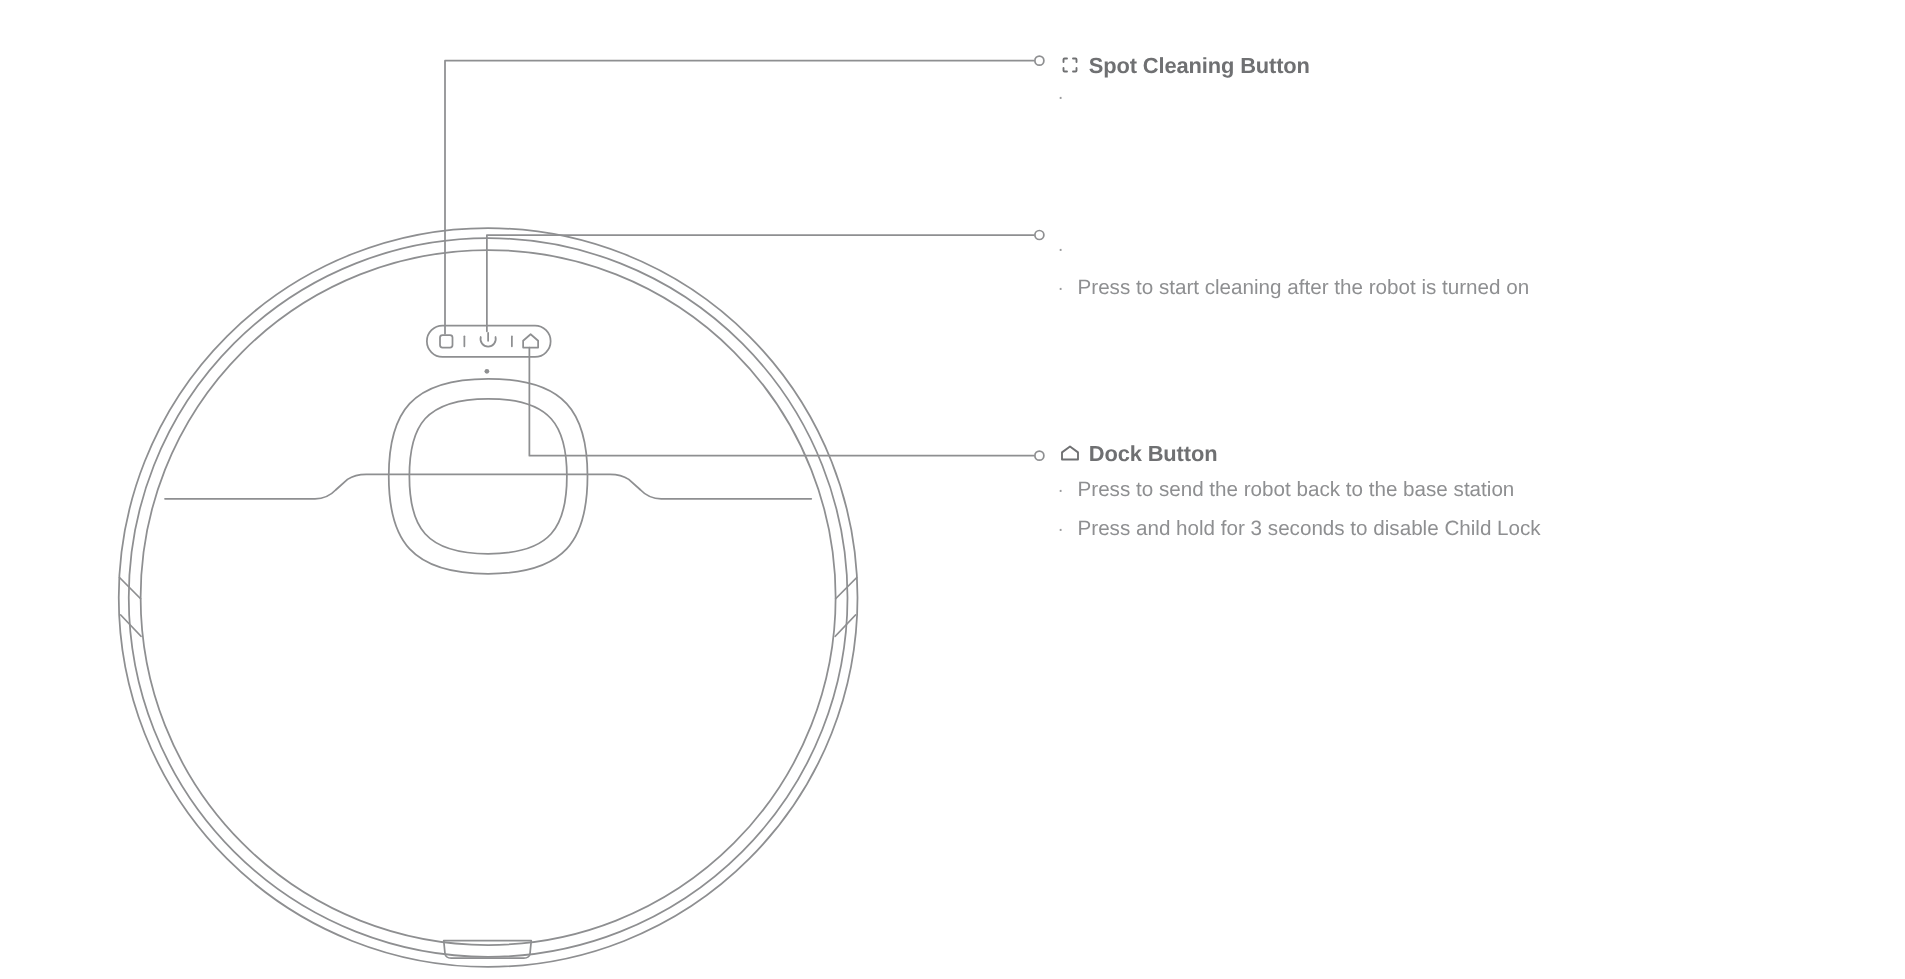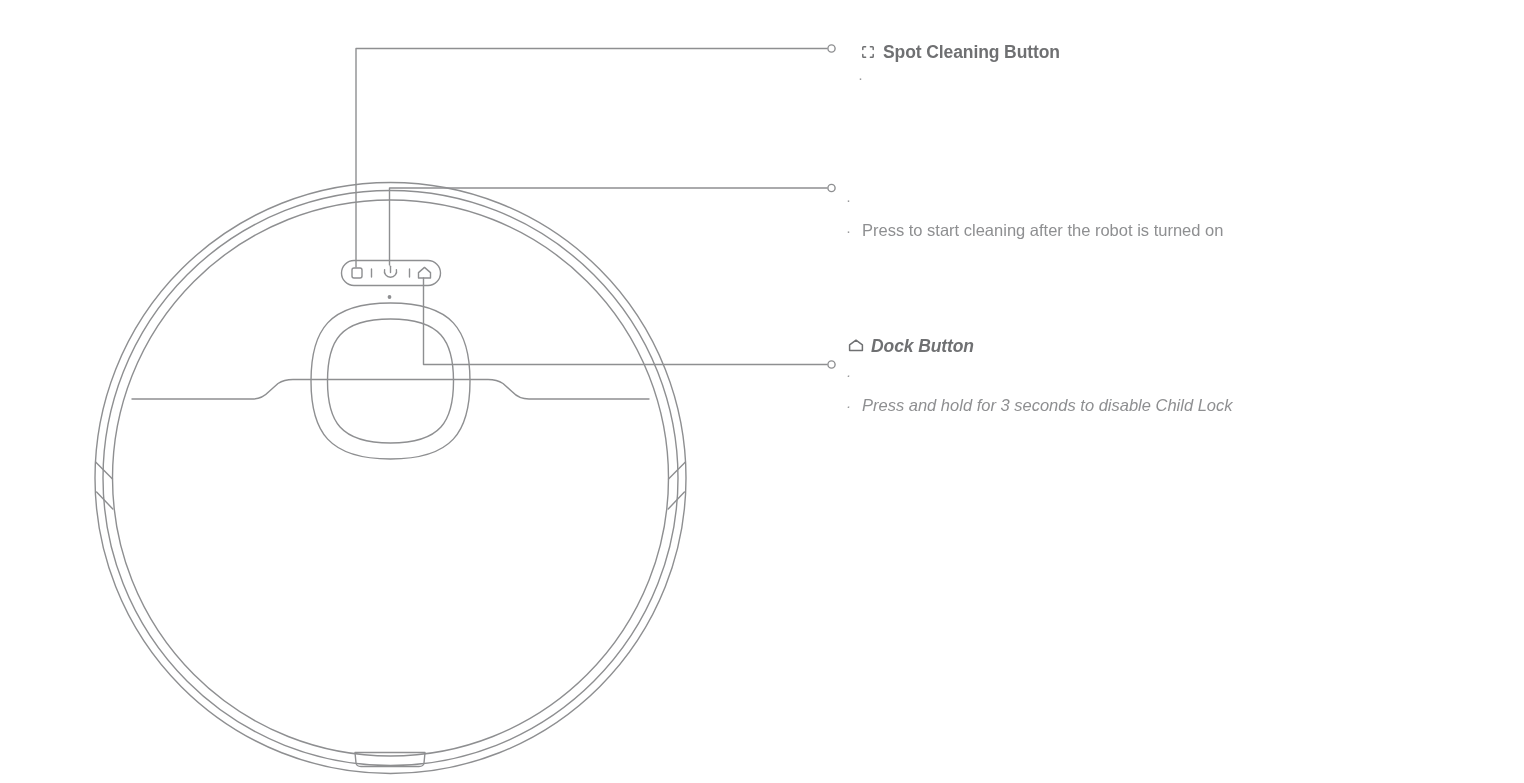--- a/index.html
+++ b/index.html
@@ -64,23 +64,23 @@
     display: flex;
     align-items: baseline;
   }
   .bullet-dot {
     color: #9a9b9d;
     width: 16px;
     display: inline-block;
     flex: 0 0 16px;
     font-size: 15px;
   }
-  #ann-spot   { top: 42px; margin-left: 12px; }
+  #ann-spot   { top: 42px; }
   #ann-power  { top: 181px; }
-  #ann-dock   { top: 336px; font-style: italic; }
+  #ann-dock   { top: 353px; }
   #ann-spot .ann-lines { margin-top: 2px; }
   #ann-spot .ann-line { line-height: 28px; }
 </style>
 </head>
 <body>
 
 <div id="diagram-root">
 
   <svg id="robot-svg" viewBox="0 0 1524 783">
     <g fill="none" stroke="#8e8f91" stroke-width="1.4" stroke-linecap="round" stroke-linejoin="round">
@@ -191,20 +191,21 @@
       <span class="title-icon">
         <svg width="18" height="16" viewBox="0 0 18 16" fill="none" stroke="#6f7072" stroke-width="1.5" stroke-linecap="round" stroke-linejoin="round">
           <path d="M2.6 12.6 V6.9 L9 2.2 L15.4 6.9 V12.6 Z"></path>
         </svg>
       </span>
       <span>Dock Button</span>
     </div>
     <div class="ann-lines">
       <div class="ann-line">
         <span class="bullet-dot">·</span>
+        <span>Press to send the robot back to the base station</span>
       </div>
       <div class="ann-line">
         <span class="bullet-dot">·</span>
         <span>Press and hold for 3 seconds to disable Child Lock</span>
       </div>
     </div>
   </div>
 
 </div>
 

